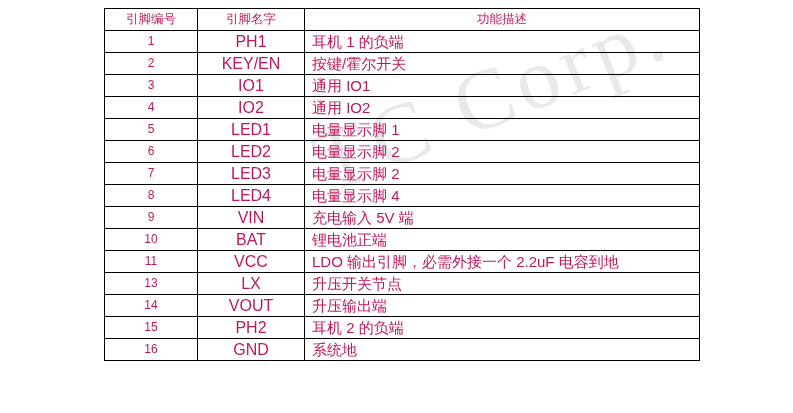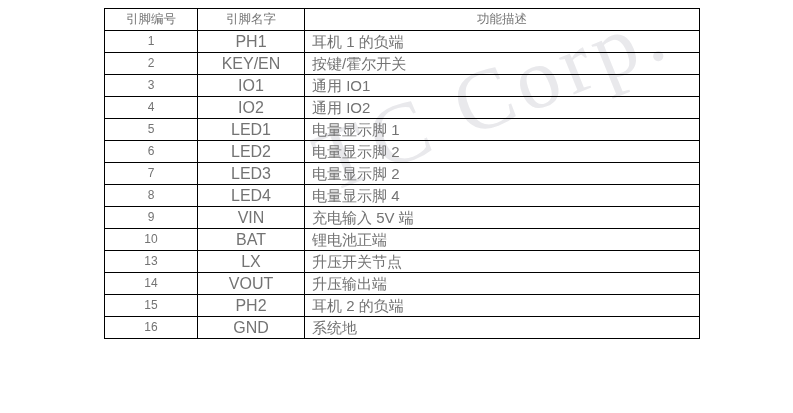--- a/index.html
+++ b/index.html
@@ -36,21 +36,21 @@
     position: absolute;
     left: 104px;
     top: 8px;
     z-index: 2;
   }
 
   table#pin-table {
     border-collapse: collapse;
     background: transparent;
     font-size: 12.5px;
-    color: #737373;
+    color: #be185d;
   }
   table#pin-table th,
   table#pin-table td {
     border: 1px solid #000;
     height: 21px;
     line-height: 21px;
     padding: 0;
     font-weight: normal;
     background: transparent;
   }
@@ -127,20 +127,25 @@
           <td class="col-num cell-num">9</td>
           <td class="col-name cell-name">VIN</td>
           <td class="col-desc cell-desc">充电输入 5V 端</td>
         </tr>
         <tr>
           <td class="col-num cell-num">10</td>
           <td class="col-name cell-name">BAT</td>
           <td class="col-desc cell-desc">锂电池正端</td>
         </tr>
         <tr>
+          <td class="col-num cell-num">11</td>
+          <td class="col-name cell-name">VCC</td>
+          <td class="col-desc cell-desc">LDO 输出引脚，必需外接一个 2.2uF 电容到地</td>
+        </tr>
+        <tr>
           <td class="col-num cell-num">13</td>
           <td class="col-name cell-name">LX</td>
           <td class="col-desc cell-desc">升压开关节点</td>
         </tr>
         <tr>
           <td class="col-num cell-num">14</td>
           <td class="col-name cell-name">VOUT</td>
           <td class="col-desc cell-desc">升压输出端</td>
         </tr>
         <tr>

